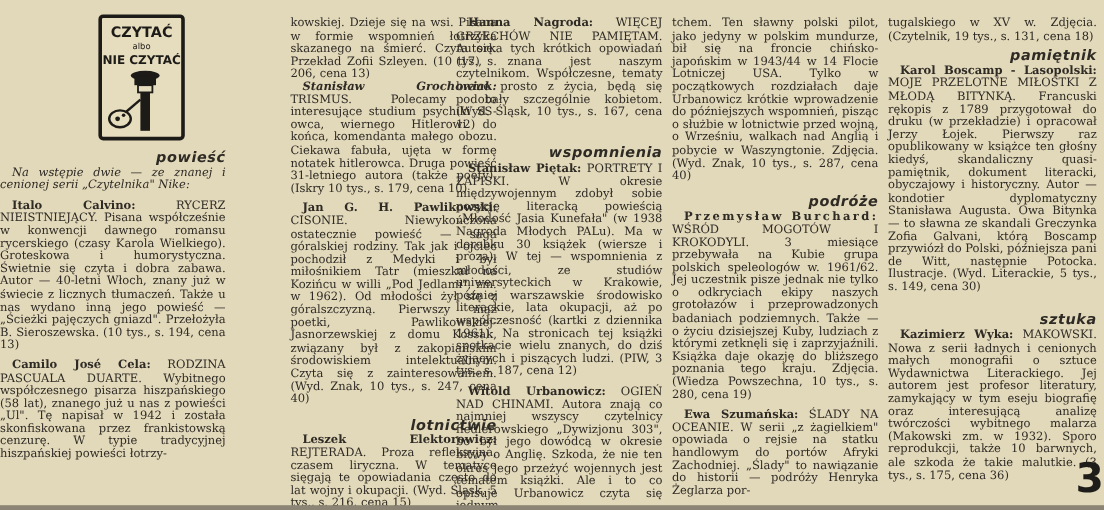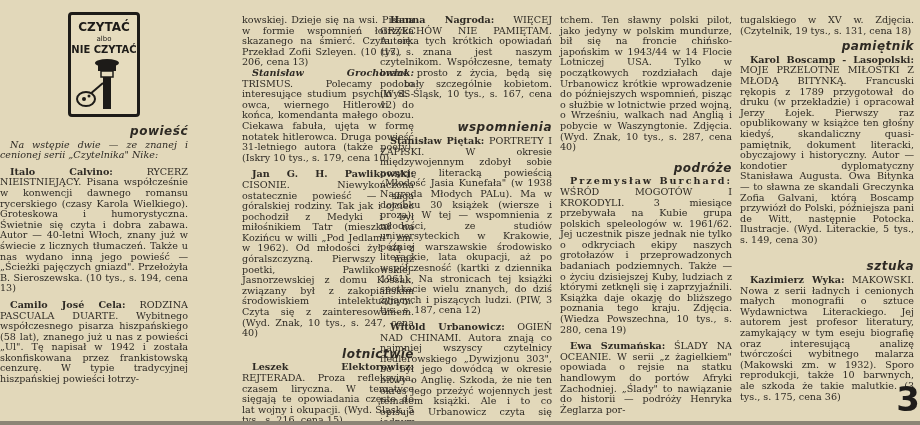--- a/index.html
+++ b/index.html
@@ -20,21 +20,21 @@
   .c5 { left: 740px; width: 174px; }
   p { margin: 0; text-align: justify; text-indent: 10px; }
   .author { font-weight: bold; }
   .section {
     text-align: right; font-style: italic; font-weight: bold;
     font-family: "DejaVu Sans", sans-serif; font-size: 12px;
     letter-spacing: 0.5px; margin: 8px 0 3px 0;
   }
   .intro { font-style: italic; }
   .logo {
-    position: absolute; left: 68px; top: 12px; width: 72px; height: 105px;
+    position: absolute; left: 82px; top: 12px; width: 72px; height: 105px;
     border: 3px solid #1d1b18; border-radius: 4px; background: #e6dcbe;
     box-sizing: border-box;
   }
   .logo svg { width: 100%; height: 100%; }
   .page-number {
     position: absolute; right: 0; bottom: 6px; font-size: 34px;
     font-family: "DejaVu Sans", sans-serif; font-weight: bold; color: #1f1d1a;
   }
   .sp { height: 6px; }
 </style>

